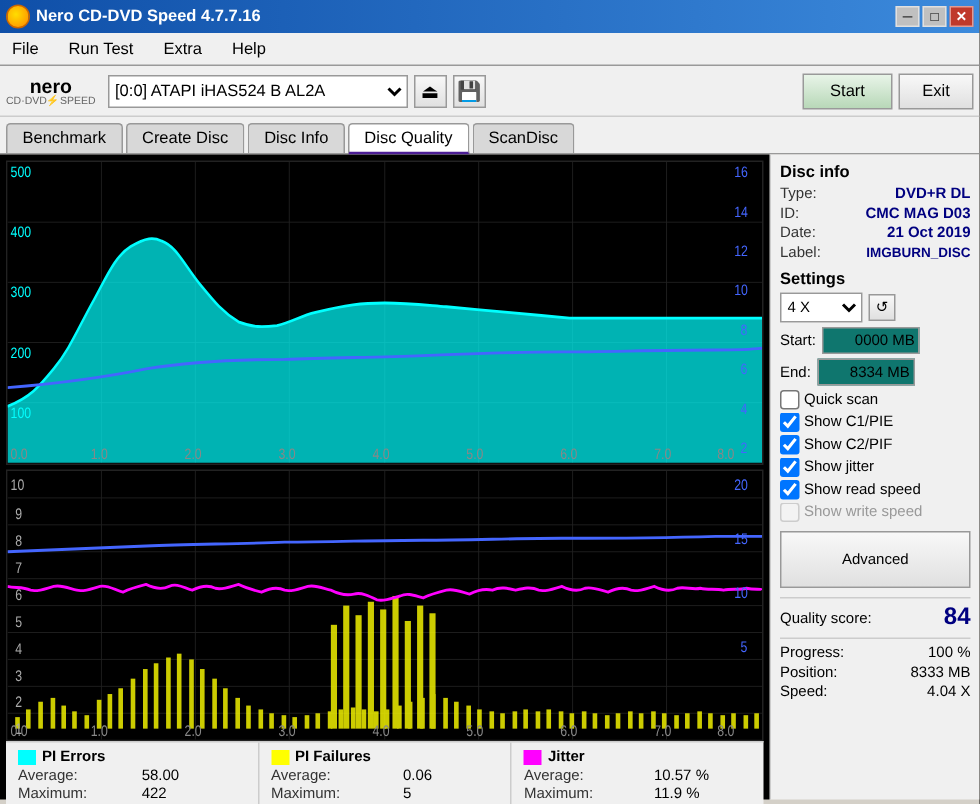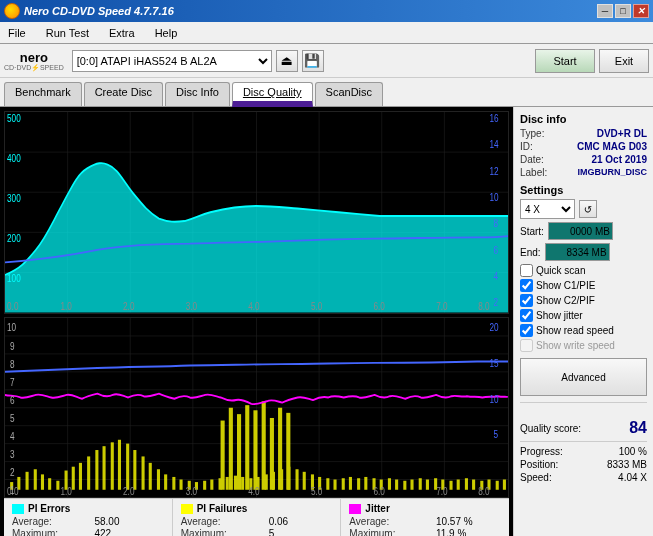--- a/index.html
+++ b/index.html
@@ -1,19 +1,19 @@
 <!DOCTYPE html>
 <html><head>
   <meta charset="utf-8">
   <style>
     * { box-sizing: border-box; margin: 0; padding: 0; }
     body { font-family: 'Segoe UI', Tahoma, Arial, sans-serif; font-size: 11px; background: #d4d0c8; width: 653px; height: 536px; overflow: hidden; }
     
     
-    .title-bar { background: linear-gradient(to right, #0f4fa8, #3c8adc); color: white; height: 22px; display: flex; align-items: center; justify-content: space-between; padding: 0 4px; font-size: 11px; font-weight: bold; font-style: italic; }
+    .title-bar { background: linear-gradient(to right, #0f4fa8, #3c8adc); color: white; height: 22px; display: flex; align-items: center; justify-content: space-between; padding: 0 4px; font-size: 11px; font-weight: bold; }
     .title-bar-left { display: flex; align-items: center; gap: 4px; }
     .title-bar-icon { width: 16px; height: 16px; background: radial-gradient(circle at 40% 40%, #ffdd00, #ff8800); border-radius: 50%; border: 1px solid #cc6600; }
     .title-bar-buttons { display: flex; gap: 2px; }
     .tb-btn { width: 16px; height: 14px; border: 1px solid rgba(255,255,255,0.5); background: #c0c0c0; color: black; font-size: 9px; display: flex; align-items: center; justify-content: center; cursor: pointer; }
     .tb-btn.close { background: #c0392b; color: white; }
     
     
     .menu-bar { background: #f0f0f0; border-bottom: 1px solid #999; height: 22px; display: flex; align-items: center; padding: 0 4px; gap: 12px; font-size: 11px; }
     .menu-item { padding: 2px 4px; cursor: pointer; }
     
@@ -21,42 +21,42 @@
     .toolbar { background: #f0f0f0; border-bottom: 1px solid #ccc; height: 34px; display: flex; align-items: center; padding: 0 4px; gap: 4px; }
     .drive-select { height: 22px; font-size: 11px; border: 1px solid #999; background: white; min-width: 200px; }
     .toolbar-btn { height: 24px; padding: 0 6px; border: 1px solid #999; background: linear-gradient(to bottom, #f8f8f8, #e0e0e0); cursor: pointer; font-size: 11px; display: flex; align-items: center; justify-content: center; }
     .toolbar-btn.start { background: linear-gradient(to bottom, #e8f4e8, #b8d8b8); min-width: 60px; }
     .toolbar-btn.exit { min-width: 50px; }
     .toolbar-icon { width: 22px; height: 22px; border: 1px solid #999; background: linear-gradient(to bottom, #f8f8f8, #e0e0e0); display: flex; align-items: center; justify-content: center; cursor: pointer; font-size: 13px; }
     
     
     .tabs { background: #f0f0f0; border-bottom: 1px solid #999; display: flex; padding: 4px 4px 0; gap: 2px; }
     .tab { padding: 3px 10px; border: 1px solid #999; border-bottom: none; background: #d8d8d8; cursor: pointer; font-size: 11px; border-radius: 3px 3px 0 0; }
-    .tab.active { background: white; border-bottom: 6px solid #4c1d95; margin-bottom: -1px; z-index: 1; text-decoration: underline; }
+    .tab.active { background: white; border-bottom: 2px solid #4c1d95; margin-bottom: -1px; z-index: 1; }
     
     
     .main { display: flex; height: calc(536px - 22px - 22px - 34px - 28px); }
     
     
     .chart-area { flex: 1; background: black; position: relative; padding: 4px; }
     
     
     .info-panel { width: 140px; background: #f0f0f0; border-left: 1px solid #ccc; padding: 6px; font-size: 10px; overflow-y: auto; }
     .info-section { margin-bottom: 6px; }
     .info-title { font-weight: bold; font-size: 11px; margin-bottom: 3px; }
     .info-row { display: flex; justify-content: space-between; margin-bottom: 2px; }
     .info-label { color: #333; }
     .info-value { font-weight: bold; color: #000080; }
     .settings-row { display: flex; align-items: center; gap: 4px; margin-bottom: 3px; }
     .speed-select { height: 20px; font-size: 10px; border: 1px solid #999; background: white; width: 55px; }
     .text-input-small { height: 18px; font-size: 10px; border: 1px solid #999; background: #0f766e; width: 65px; text-align: right; padding: 0 2px; }
     .checkbox-row { display: flex; align-items: center; gap: 3px; margin-bottom: 2px; font-size: 10px; }
     .checkbox-row input { margin: 0; }
     .advanced-btn { width: 100%; height: 38px; background: linear-gradient(to bottom, #f8f8f8, #e0e0e0); border: 1px solid #999; cursor: pointer; font-size: 10px; margin-top: 4px; }
-    .quality-row { display: flex; justify-content: space-between; align-items: center; margin-top: 6px; border-top: 1px solid #ccc; padding-top: 16px; }
+    .quality-row { display: flex; justify-content: space-between; align-items: center; margin-top: 6px; border-top: 1px solid #ccc; padding-top: 4px; }
     .quality-score { font-size: 16px; font-weight: bold; color: #000080; }
     
     
     .progress-section { border-top: 1px solid #ccc; margin-top: 4px; padding-top: 4px; }
     
     
     .stats-bar { background: #f0f0f0; border-top: 1px solid #ccc; display: flex; align-items: stretch; height: 72px; font-size: 10px; }
     .stats-section { border-right: 1px solid #ccc; padding: 4px 8px; flex: 1; }
     .stats-section:last-child { border-right: none; }
     .stats-header { display: flex; align-items: center; gap: 4px; margin-bottom: 2px; font-size: 10px; font-weight: bold; }

